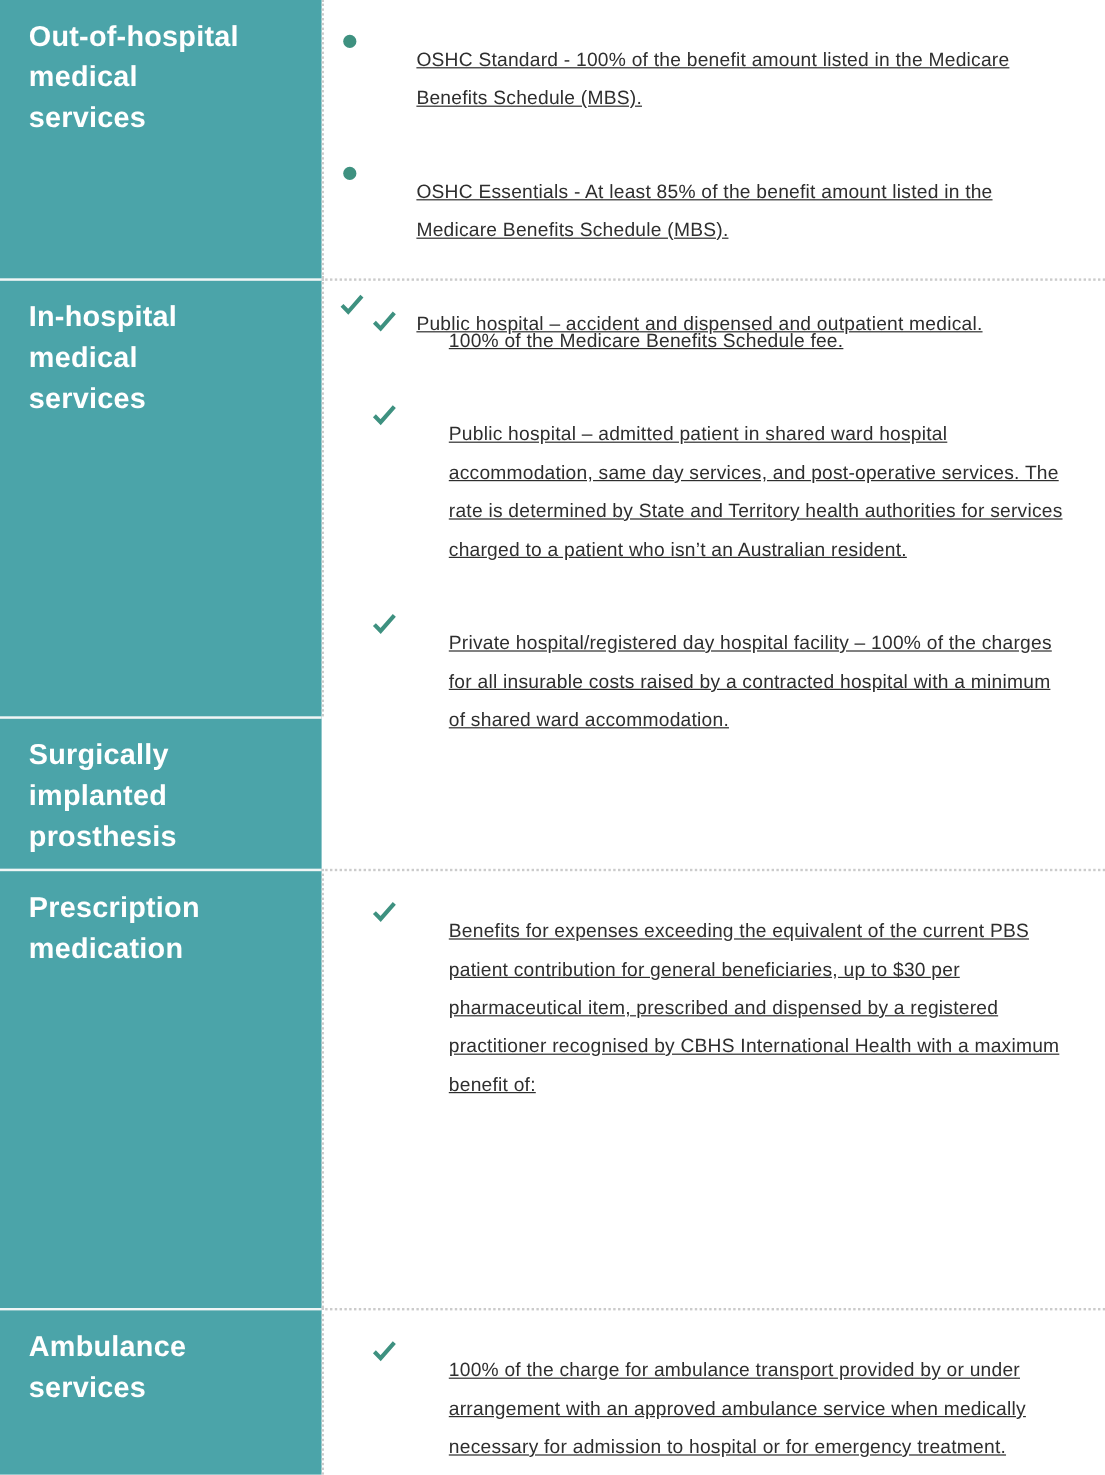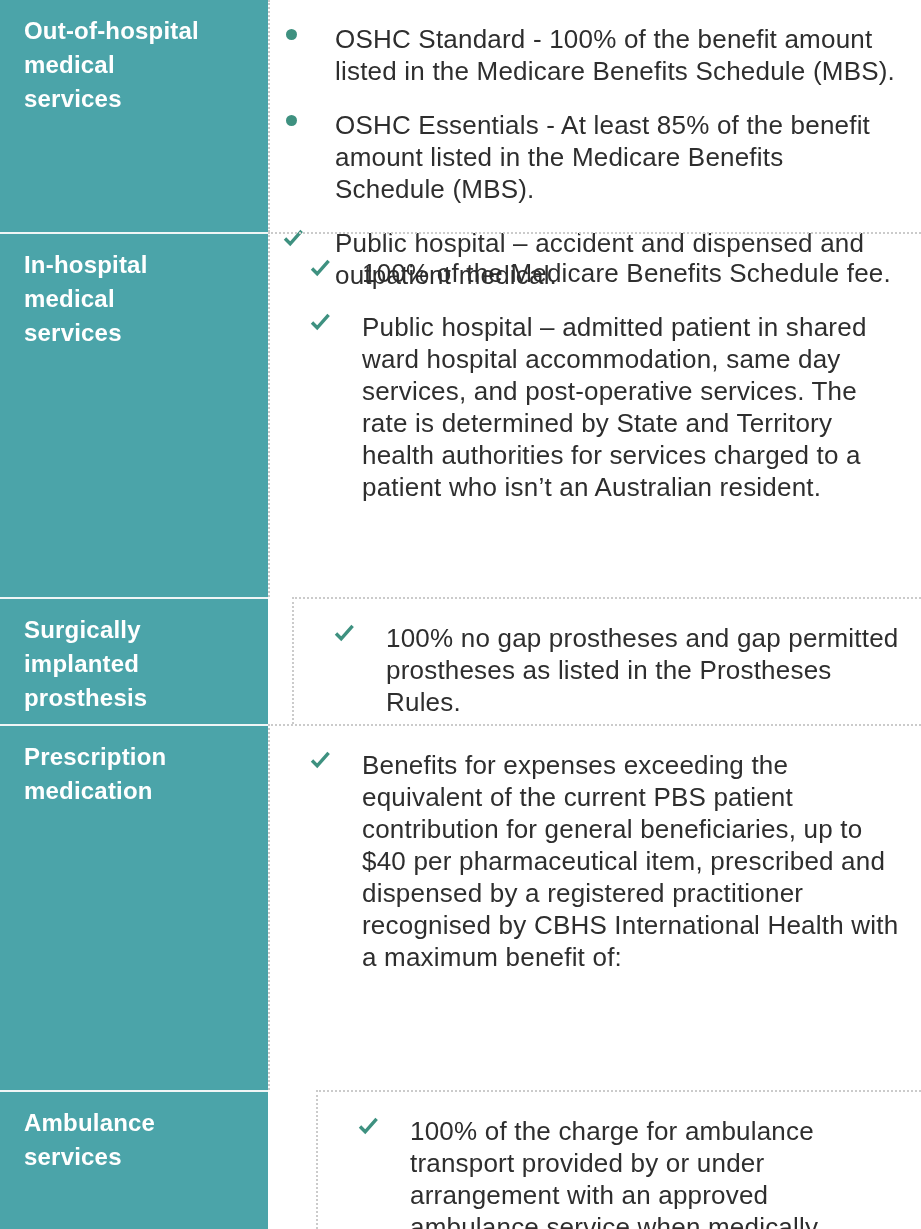--- a/index.html
+++ b/index.html
@@ -14,43 +14,43 @@
   body{
     width:921px;height:1229px;overflow:hidden;background:#ffffff;
     font-family:"Liberation Sans",sans-serif;color:var(--text);
   }
   .table{display:flex;flex-direction:column;width:921px;height:1229px;}
   .row{display:flex;align-items:stretch;}
   .row:nth-child(1){height:232px;}
   .row:nth-child(2){height:365px;}
   .row:nth-child(3){height:127px;gap:24px;}
   .row:nth-child(4){height:366px;}
-  .row:nth-child(5){height:139px;gap:48px;}
+  .row:nth-child(5){height:139px;}
   .cat-cell{
     flex:0 0 268px;width:268px;background:var(--teal);
     padding:14px 18px 0 24px;
   }
   .row + .row .cat-cell{border-top:2px solid var(--teal-sep);}
   .cat-label{
     color:#ffffff;font-size:24px;line-height:34px;font-weight:700;
     max-width:192px;letter-spacing:0.2px;
   }
   .items-cell{
     flex:1;border-left:2px dotted var(--dot-line);
     padding:19px 18px 0 13px;
   }
   .row + .row .items-cell{border-top:2px dotted var(--dot-line);padding-left:40px;}
   .item{display:flex;margin:0 0 14px 0;}
   .marker{flex:0 0 21px;margin-right:27px;}
   .check-icon{display:block;margin-top:6px;color:var(--green);}
   .bullet-dot{display:block;width:11px;height:11px;border-radius:50%;
     background:var(--green);margin:10px 0 0 3px;}
   .item-text{
-    margin:4px;font-size:26px;line-height:32px;color:var(--text);
-    letter-spacing:0.2px;max-width:585px;
+    margin:16px;font-size:16px;line-height:32px;color:var(--text);
+    letter-spacing:0.2px;max-width:585px;text-decoration:underline;
   }
 </style>
 </head>
 <body>
 
 <div class="table">
     <div class="row">
       <div class="cat-cell">
         <div class="cat-label">Out-of-hospital medical services</div>
       </div>
@@ -91,49 +91,47 @@
           <p class="item-text">100% of the Medicare Benefits Schedule fee.</p>
         </div>
         <div class="item">
           <span class="marker">
             <svg class="check-icon" width="21" height="18" viewBox="0 0 21 18">
               <path d="M2 9.5 L7.2 14.8 L18.6 1.8" fill="none" stroke="currentColor" stroke-width="3.4"></path>
             </svg>
           </span>
           <p class="item-text">Public hospital – admitted patient in shared ward hospital accommodation, same day services, and post-operative services. The rate is determined by State and Territory health authorities for services charged to a patient who isn’t an Australian resident.</p>
         </div>
-      </div>
-    </div>
-    <div class="row">
-      <div class="cat-cell">
-        <div class="cat-label">Surgically implanted prosthesis</div>
-      </div>
-      <div class="items-cell">
         <div class="item">
           <span class="marker">
             <svg class="check-icon" width="21" height="18" viewBox="0 0 21 18">
               <path d="M2 9.5 L7.2 14.8 L18.6 1.8" fill="none" stroke="currentColor" stroke-width="3.4"></path>
             </svg>
           </span>
-          <p class="item-text">100% no gap prostheses and gap permitted prostheses as listed in the Prostheses Rules.</p>
+          <p class="item-text">Private hospital/registered day hospital facility – 100% of the charges for all insurable costs raised by a contracted hospital with a minimum of shared ward accommodation.</p>
         </div>
+      </div>
+    </div>
+    <div class="row">
+      <div class="cat-cell">
+        <div class="cat-label">Surgically implanted prosthesis</div>
       </div>
     </div>
     <div class="row">
       <div class="cat-cell">
         <div class="cat-label">Prescription medication</div>
       </div>
       <div class="items-cell">
         <div class="item">
           <span class="marker">
             <svg class="check-icon" width="21" height="18" viewBox="0 0 21 18">
               <path d="M2 9.5 L7.2 14.8 L18.6 1.8" fill="none" stroke="currentColor" stroke-width="3.4"></path>
             </svg>
           </span>
-          <p class="item-text">Benefits for expenses exceeding the equivalent of the current PBS patient contribution for general beneficiaries, up to $40 per pharmaceutical item, prescribed and dispensed by a registered practitioner recognised by CBHS International Health with a maximum benefit of:</p>
+          <p class="item-text">Benefits for expenses exceeding the equivalent of the current PBS patient contribution for general beneficiaries, up to $30 per pharmaceutical item, prescribed and dispensed by a registered practitioner recognised by CBHS International Health with a maximum benefit of:</p>
         </div>
       </div>
     </div>
     <div class="row">
       <div class="cat-cell">
         <div class="cat-label">Ambulance services</div>
       </div>
       <div class="items-cell">
         <div class="item">
           <span class="marker">

